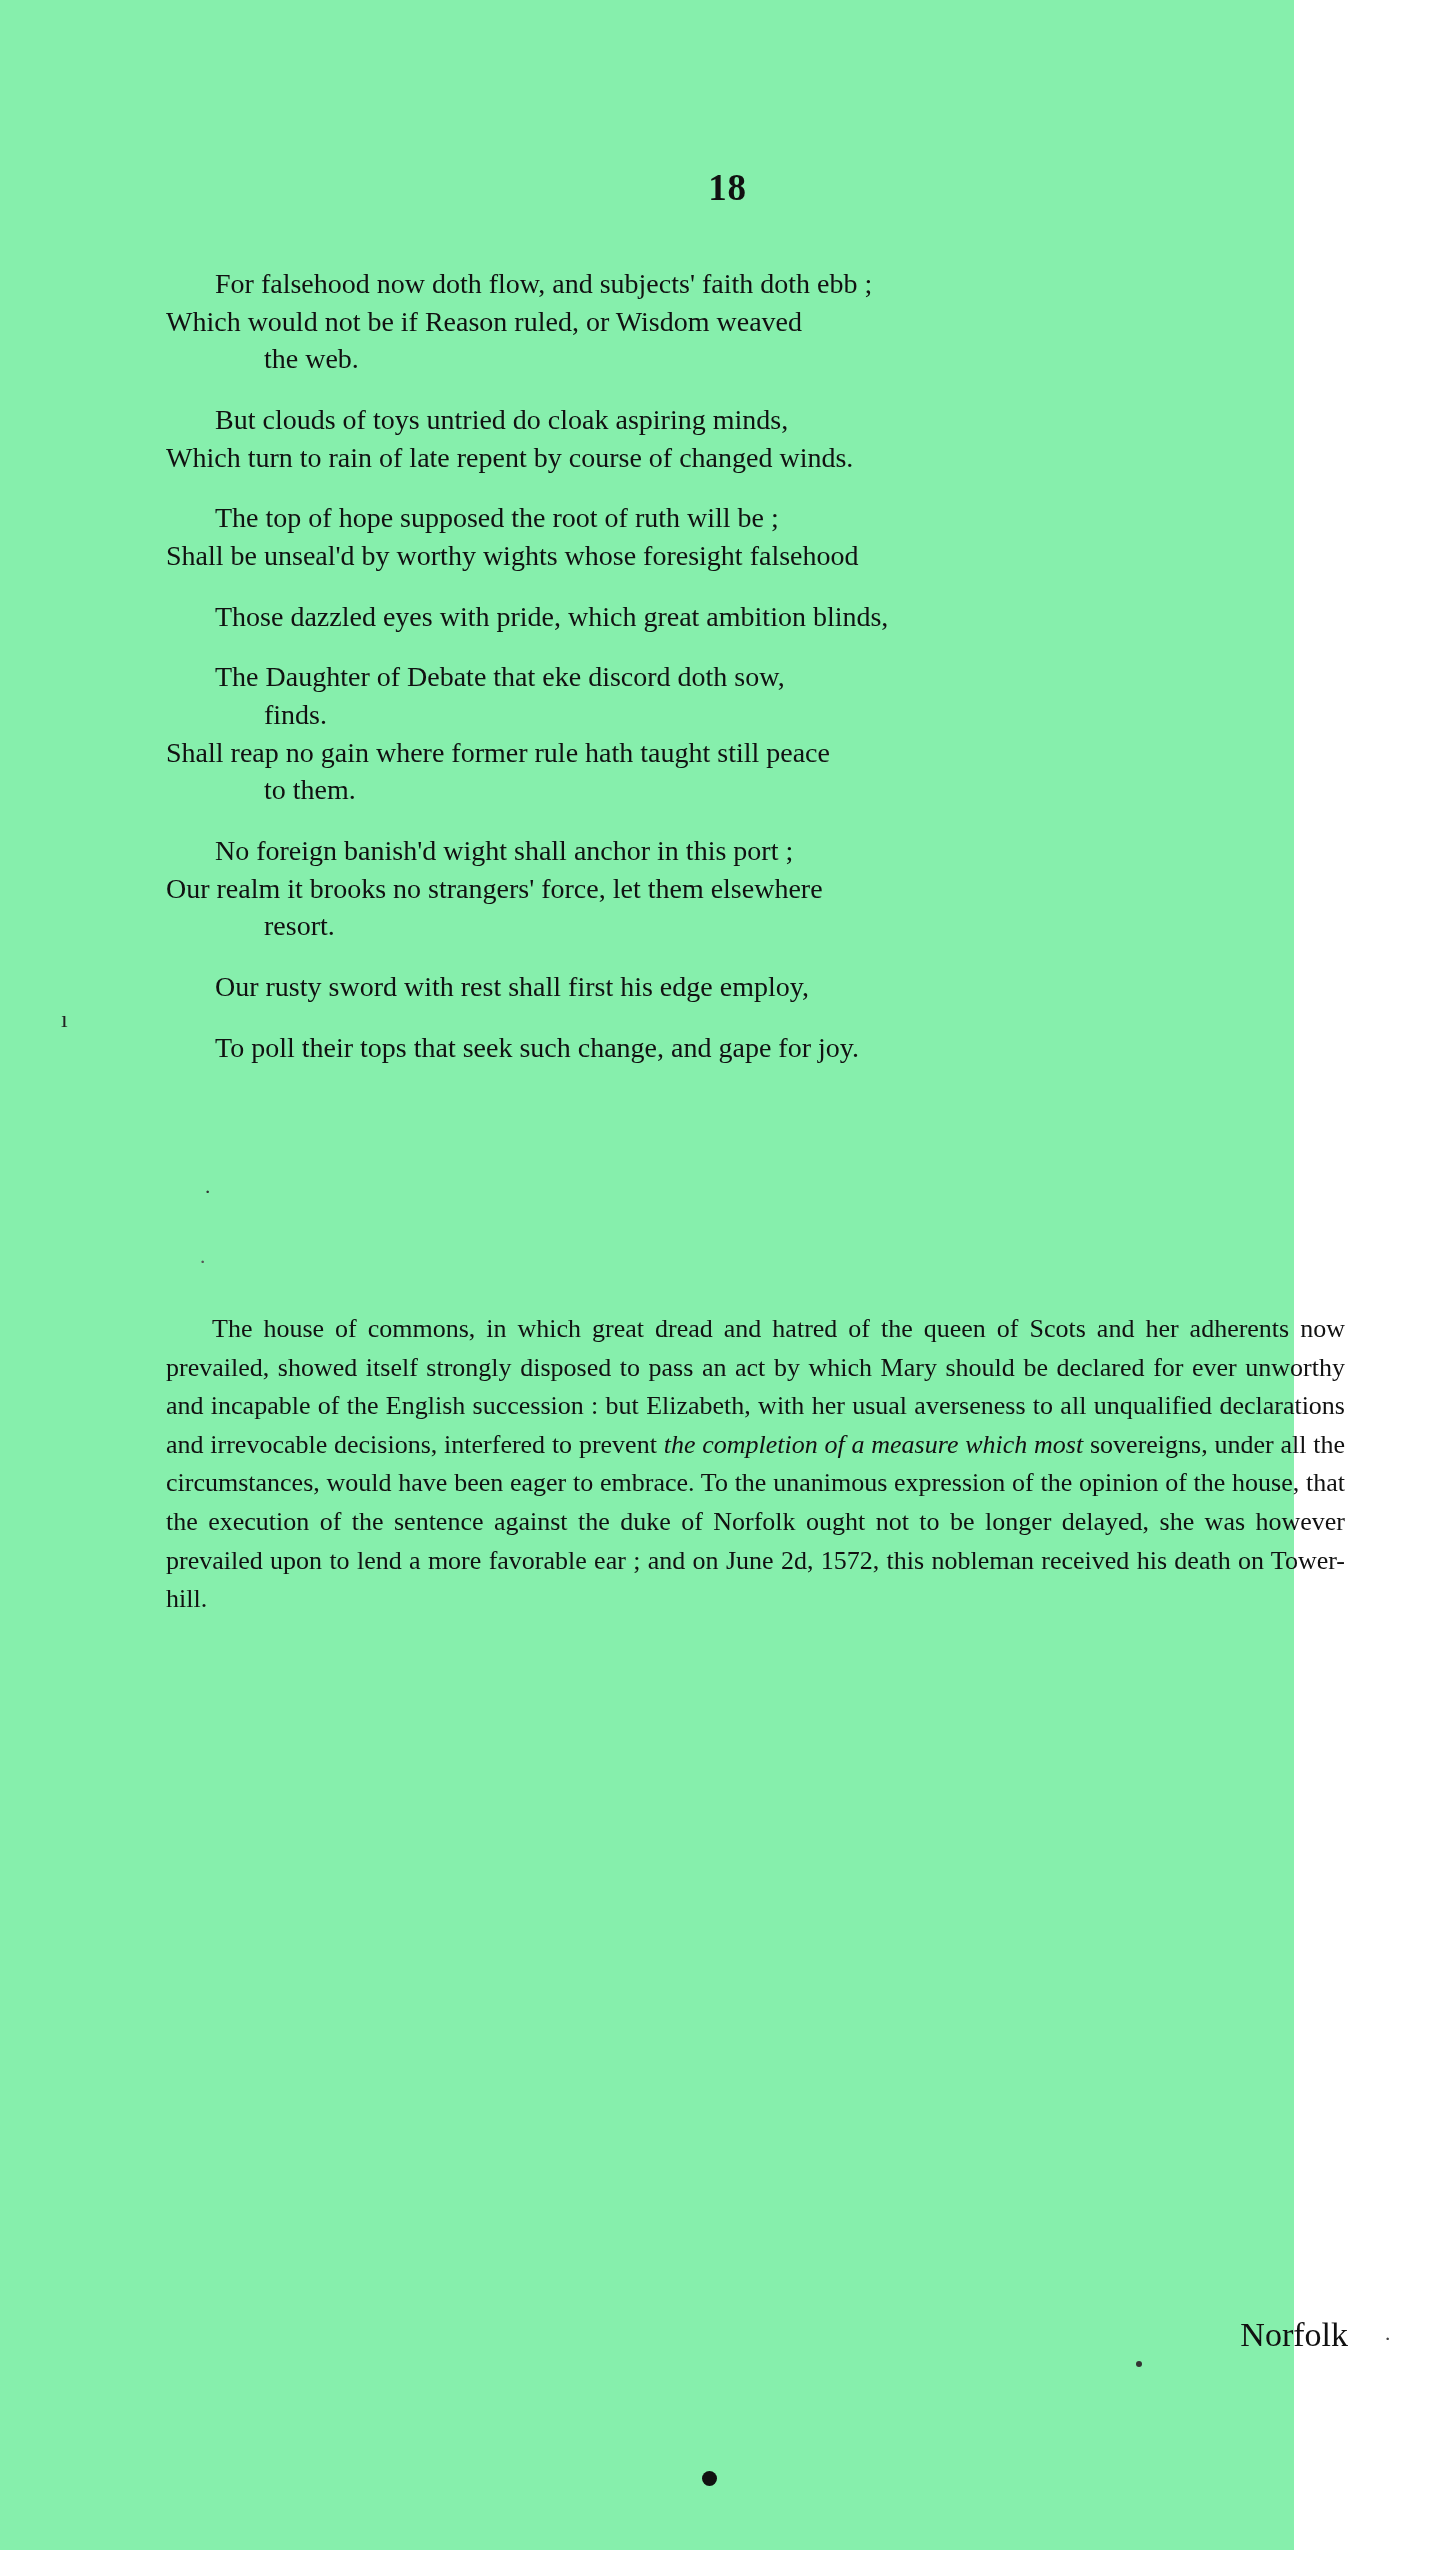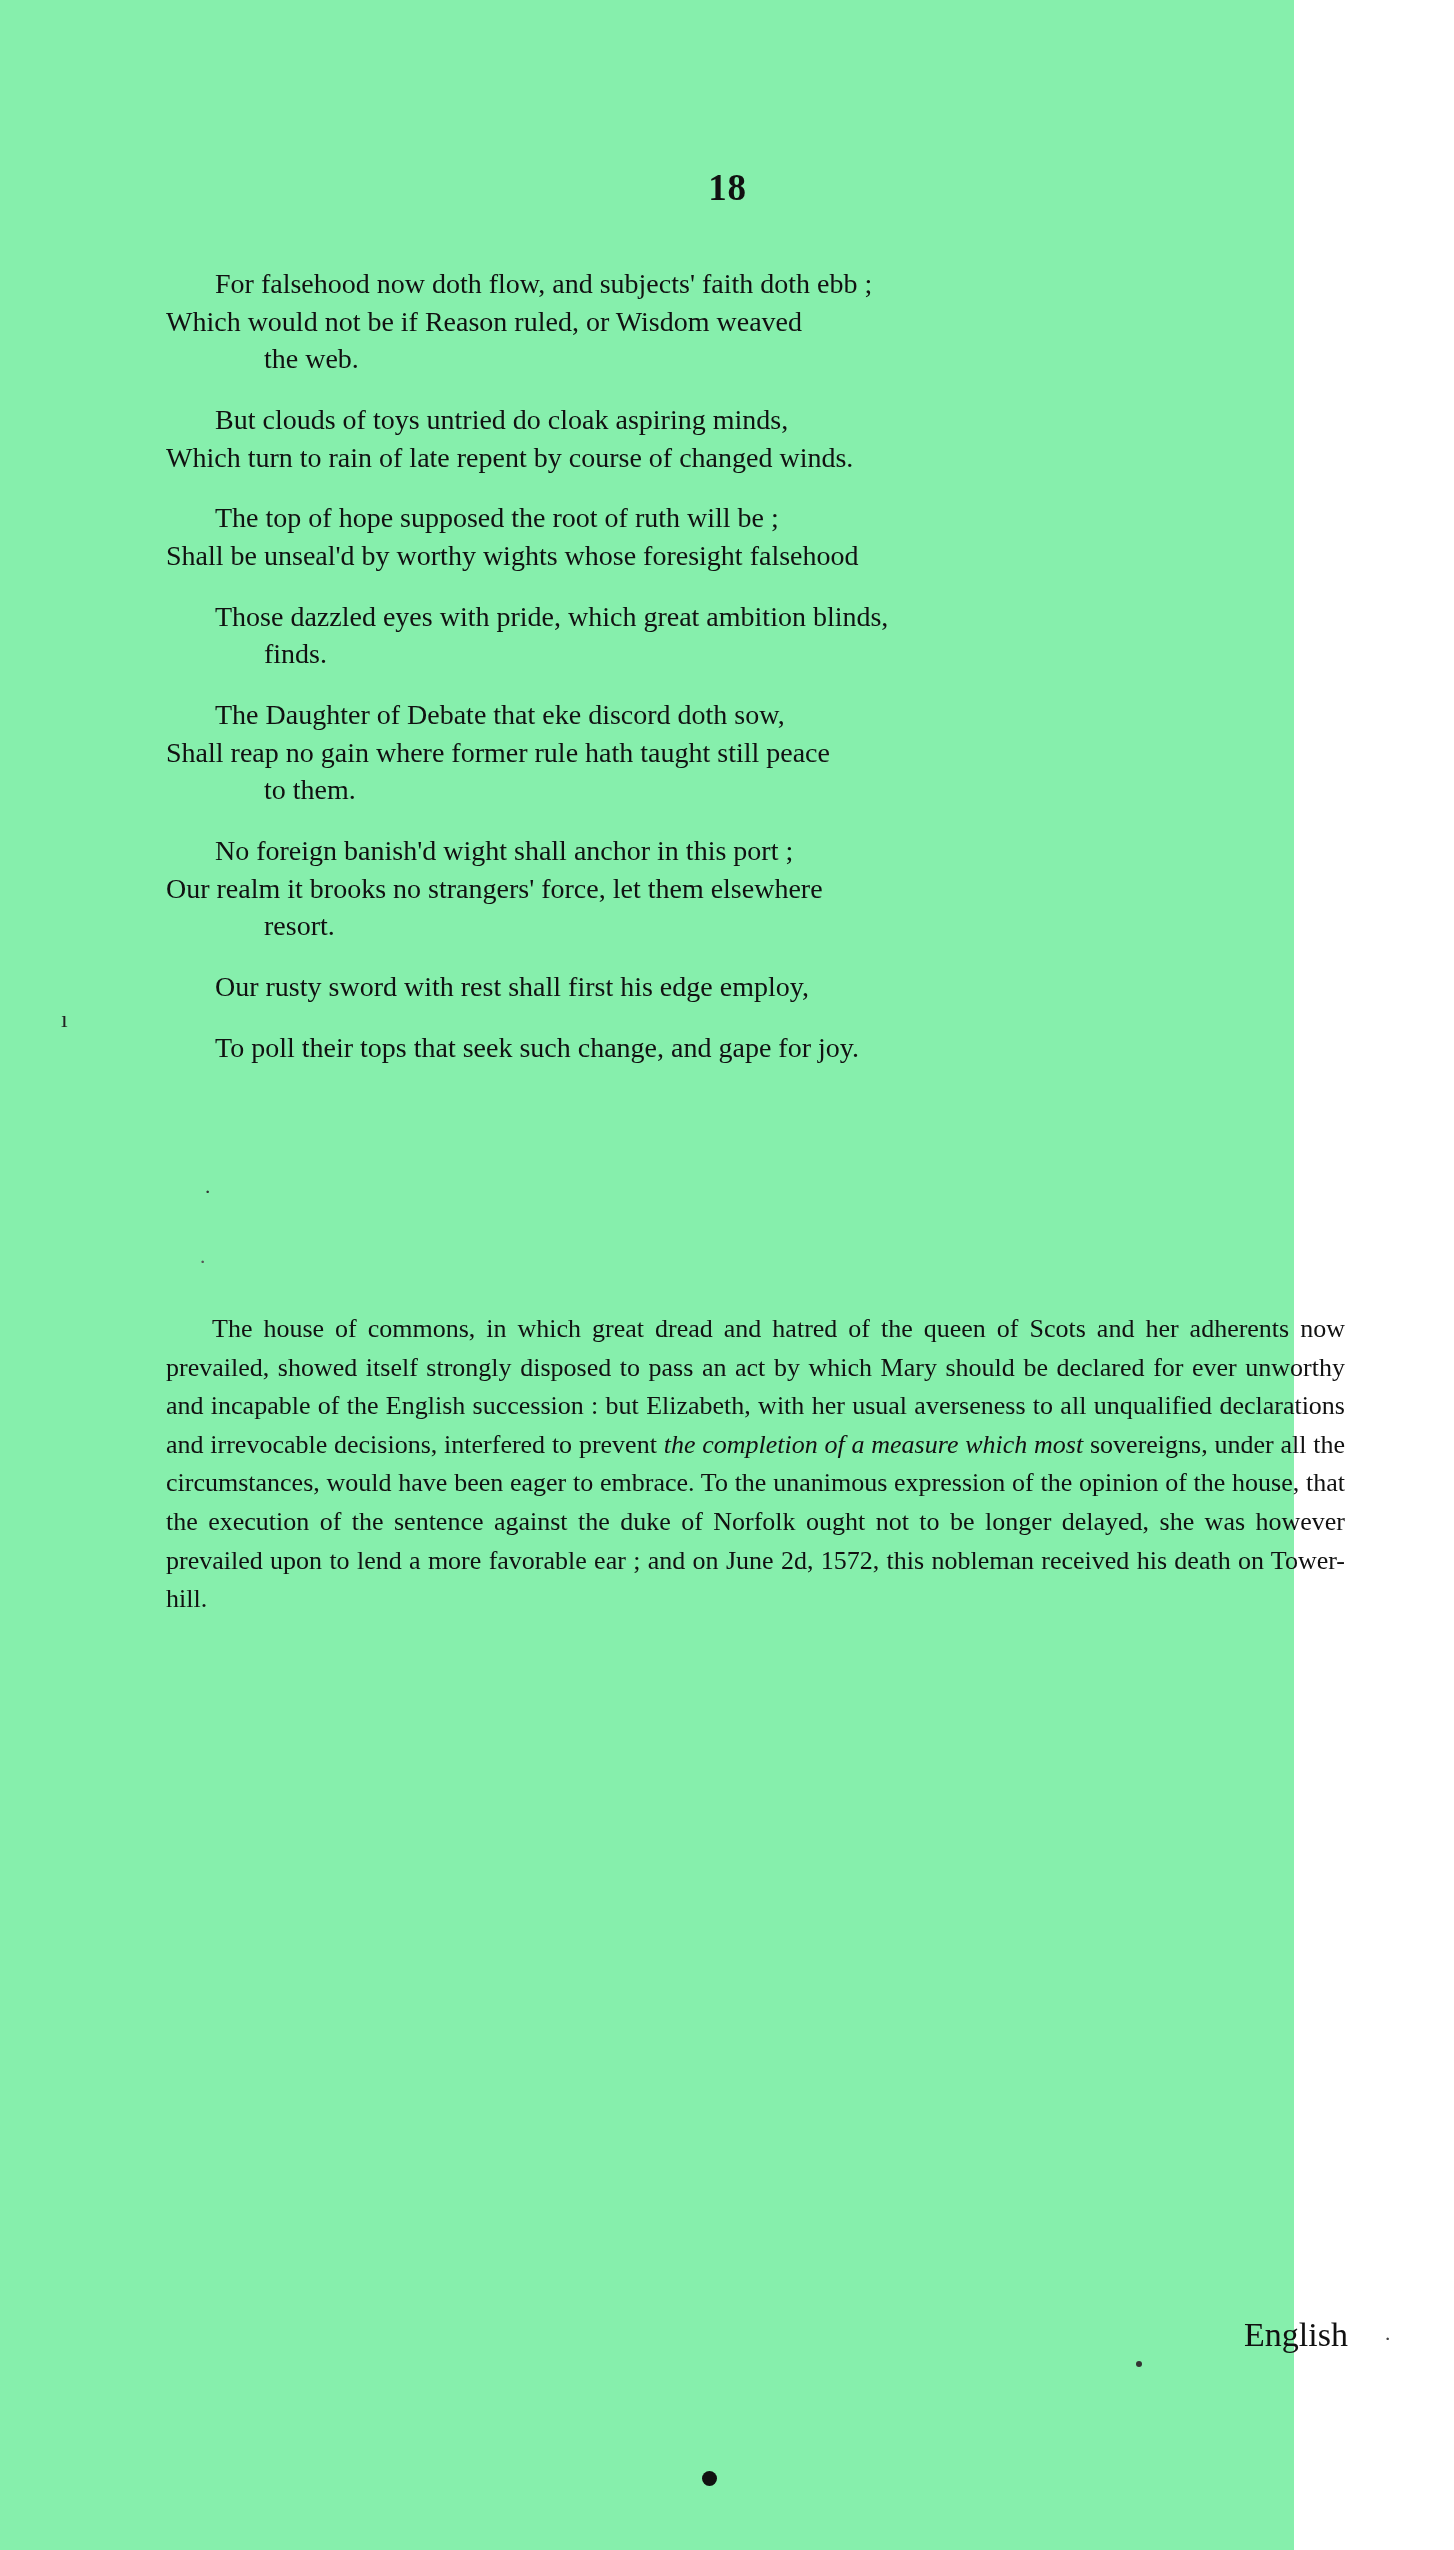--- a/index.html
+++ b/index.html
@@ -133,34 +133,34 @@
 
   <div class="verse" id="verse-block">
       <div class="ln indent1">For falsehood now doth flow, and subjects' faith doth ebb ;</div>
       <div class="ln indent0">Which would not be if Reason ruled, or Wisdom weaved</div>
       <div class="ln indent2">the web.</div>
       <div class="ln indent1">But clouds of toys untried do cloak aspiring minds,</div>
       <div class="ln indent0">Which turn to rain of late repent by course of changed winds.</div>
       <div class="ln indent1">The top of hope supposed the root of ruth will be ;</div>
       <div class="ln indent0">Shall be unseal'd by worthy wights whose foresight falsehood</div>
       <div class="ln indent1">Those dazzled eyes with pride, which great ambition blinds,</div>
+      <div class="ln indent1">The Daughter of Debate that eke discord doth sow,</div>
       <div class="ln indent2">finds.</div>
-      <div class="ln indent1">The Daughter of Debate that eke discord doth sow,</div>
       <div class="ln indent0">Shall reap no gain where former rule hath taught still peace</div>
       <div class="ln indent2">to them.</div>
       <div class="ln indent1">No foreign banish'd wight shall anchor in this port ;</div>
       <div class="ln indent0">Our realm it brooks no strangers' force, let them elsewhere</div>
       <div class="ln indent2">resort.</div>
       <div class="ln indent1">Our rusty sword with rest shall first his edge employ,</div>
       <div class="ln indent1">To poll their tops that seek such change, and gape for joy.</div>
     </div>
 
   <div class="prose">
     <p><span>The house of commons, in which great dread and hatred of the queen of Scots and her adherents now prevailed, showed itself strongly disposed to pass an act by which Mary should be declared for ever unworthy and incapable of the English succession : but Elizabeth, with her usual averseness to all unqualified declarations and irrevocable decisions, interfered to prevent </span><span class="ital">the completion of a measure which most</span><span> sovereigns, under all the circumstances, would have been eager to embrace. To the unanimous expression of the opinion of the house, that the execution of the sentence against the duke of Norfolk ought not to be longer delayed, she was however prevailed upon to lend a more favorable ear ; and on June 2d, 1572, this nobleman received his death on Tower-hill.</span></p>
   </div>
 
-  <div class="catchword">English</div>
+  <div class="catchword">Norfolk</div>
 
   <div class="tiny-dot"></div>
   <div class="bottom-dot"></div>
 
 </div>
 
 
 </body></html>

